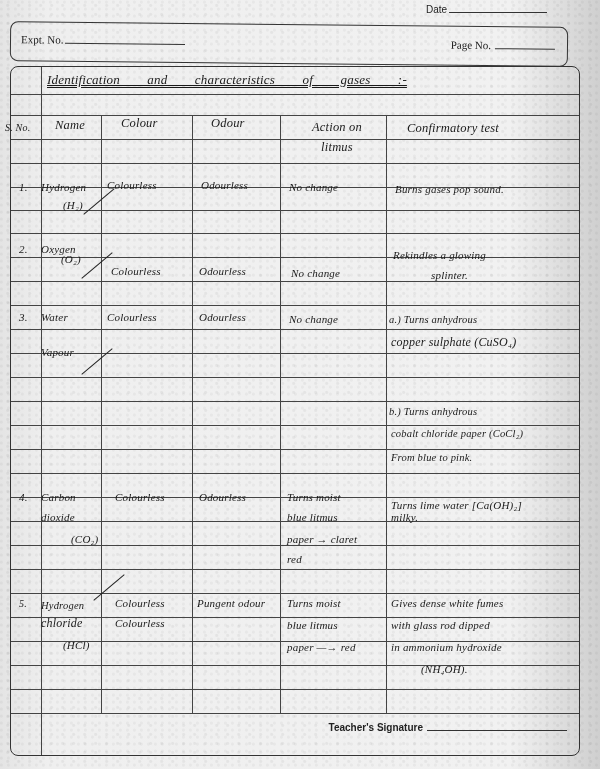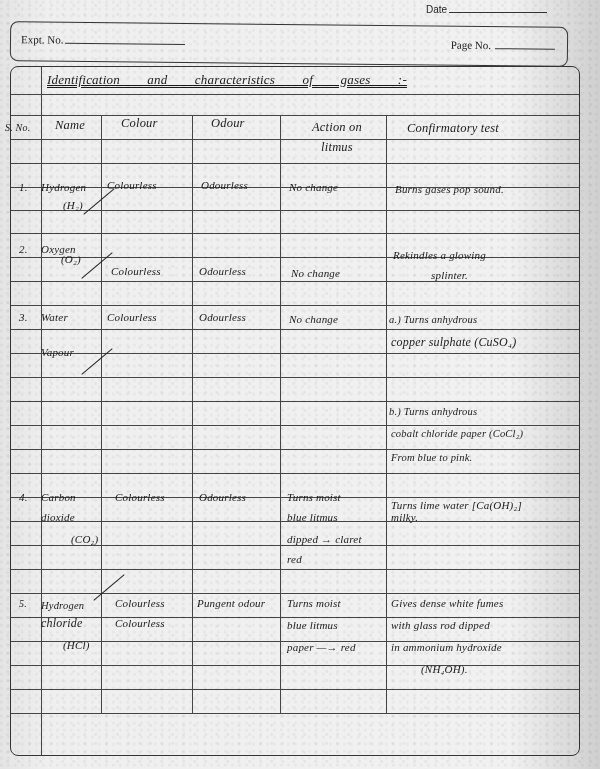--- a/index.html
+++ b/index.html
@@ -152,35 +152,38 @@
     <div class="cell hand" style="left:380px;top:380px;font-size:10.5px">From blue to pink.</div>
 
     <div class="cell hand" style="left:8px;top:420px">4.</div>
     <div class="cell hand" style="left:30px;top:420px">Carbon</div>
     <div class="cell hand" style="left:30px;top:440px">dioxide</div>
     <div class="cell hand" style="left:60px;top:462px">(CO₂)</div>
     <div class="cell hand" style="left:104px;top:420px">Colourless</div>
     <div class="cell hand" style="left:188px;top:420px">Odourless</div>
     <div class="cell hand" style="left:276px;top:420px">Turns moist</div>
     <div class="cell hand" style="left:276px;top:440px">blue litmus</div>
-    <div class="cell hand" style="left:276px;top:462px">dipped → claret</div>
+    <div class="cell hand" style="left:276px;top:462px">paper → claret</div>
     <div class="cell hand" style="left:276px;top:482px">red</div>
     <div class="cell hand" style="left:380px;top:428px">Turns lime water [Ca(OH)₂]</div>
     <div class="cell hand" style="left:380px;top:440px">milky.</div>
 
     <div class="cell hand" style="left:8px;top:526px;font-size:10px">5.</div>
     <div class="cell hand" style="left:30px;top:528px;font-size:10.5px">Hydrogen</div>
     <div class="cell hand" style="left:30px;top:546px;font-size:12px">chloride</div>
     <div class="cell hand" style="left:52px;top:568px">(HCl)</div>
     <div class="tick" style="left:78px;top:520px"></div>
     <div class="cell hand" style="left:104px;top:526px">Colourless</div>
     <div class="cell hand" style="left:104px;top:546px">Colourless</div>
     <div class="cell hand" style="left:186px;top:526px">Pungent odour</div>
     <div class="cell hand" style="left:276px;top:526px">Turns moist</div>
     <div class="cell hand" style="left:276px;top:548px">blue litmus</div>
     <div class="cell hand" style="left:276px;top:570px">paper —→ red</div>
     <div class="cell hand" style="left:380px;top:526px">Gives dense white fumes</div>
     <div class="cell hand" style="left:380px;top:570px">in ammonium hydroxide</div>
     <div class="cell hand" style="left:380px;top:548px">with glass rod dipped</div>
     <div class="cell hand" style="left:410px;top:592px">(NH₄OH).</div>
 
+    <div class="sign">
+      <span>Teacher's Signature</span><span class="line"></span>
+    </div>
   </div>
 </div>
 
 </body></html>

